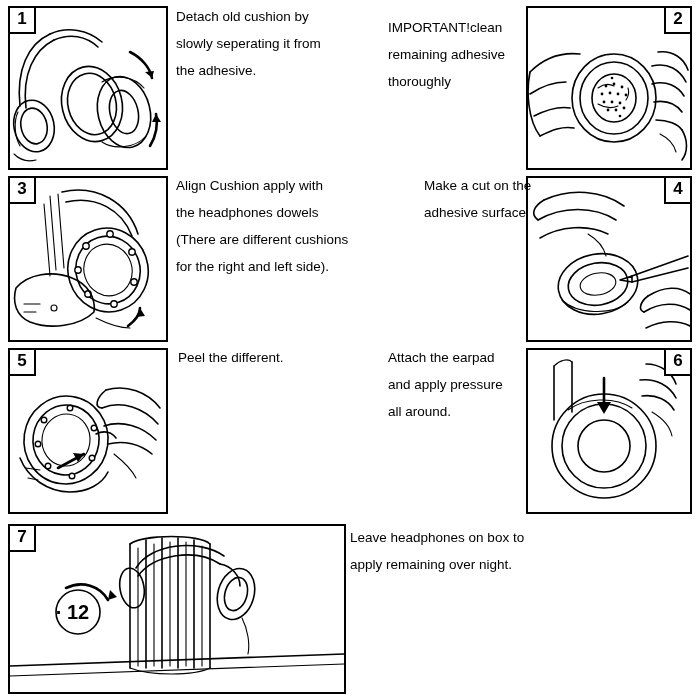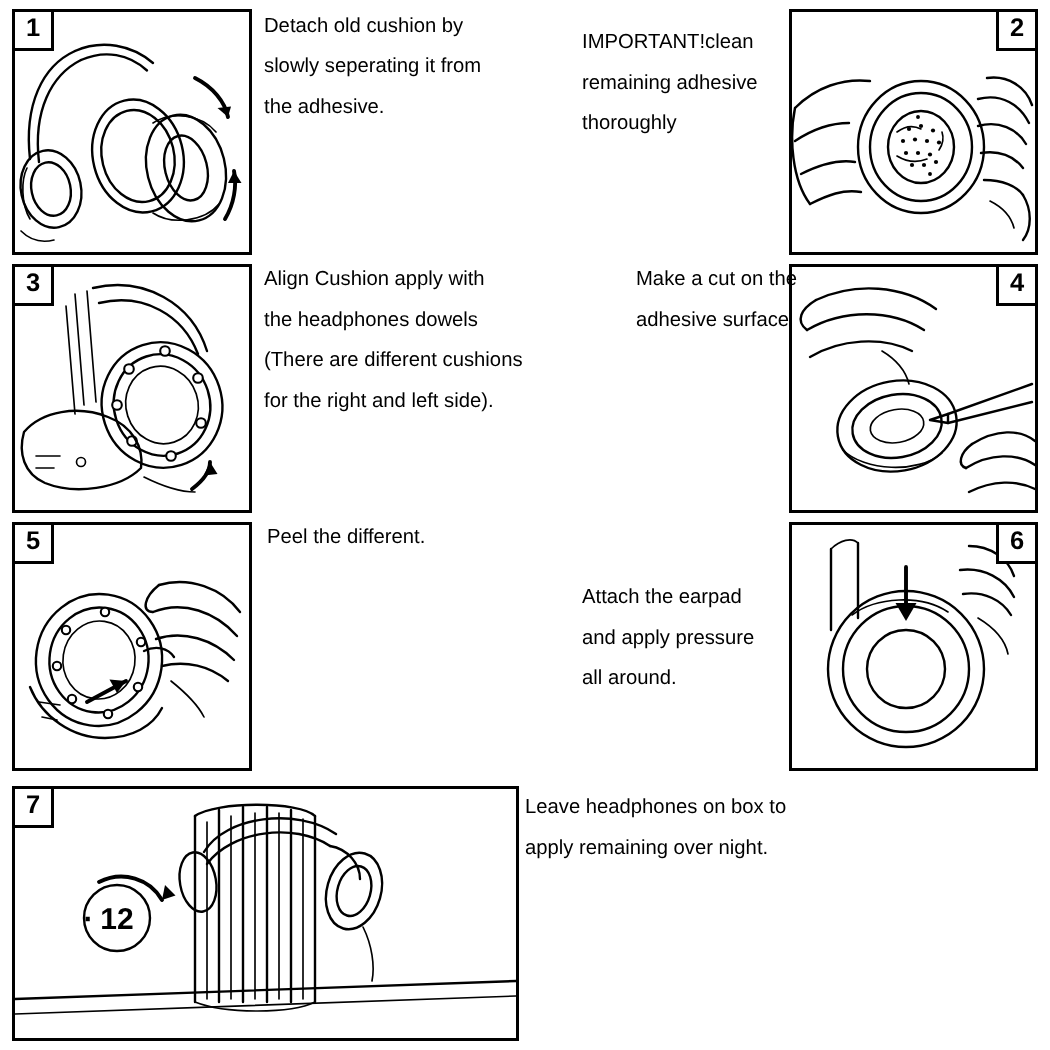--- a/index.html
+++ b/index.html
@@ -263,21 +263,21 @@
 
       <path class="ln" d="M118 14 C132 14 144 22 148 34"></path>
       <path class="ln" d="M112 30 C128 28 142 36 148 48"></path>
       <path class="ln" d="M114 46 C128 44 140 50 146 60"></path>
       <path class="ln-thin" d="M124 62 C134 68 142 76 144 86"></path>
 
       <path class="ln-thick" d="M76 28 L76 58"></path>
       <path class="fill-b" d="M76 64 l-7 -12 l14 0 z"></path>
     </svg>
   </div>
-  <div class="caption" style="left:388px; top:344px; width:150px;margin-top:40px;">Attach the earpad
+  <div class="caption" style="left:388px; top:344px; width:150px;">Attach the earpad
 and apply pressure
 all around.</div>
 
   <div class="panel" style="left:8px; top:524px; width:338px; height:170px;">
     <div class="badge left">7</div>
     <svg width="334" height="166" viewBox="0 0 334 166">
 
       <path class="ln" d="M0 140 L334 128"></path>
       <path class="ln-thin" d="M0 150 L334 138"></path>
 

